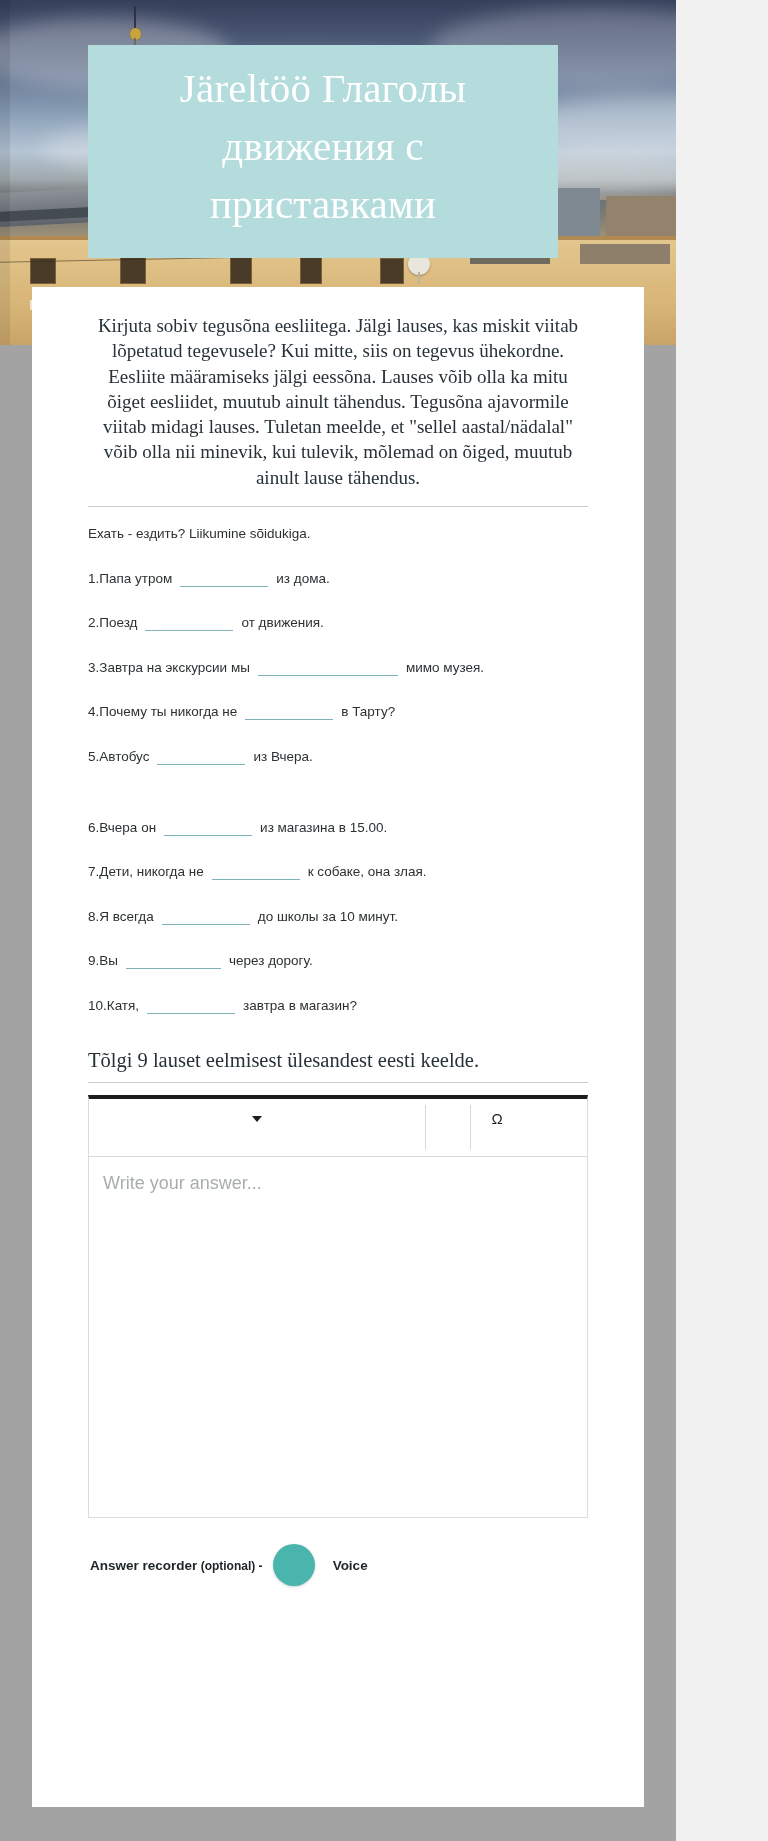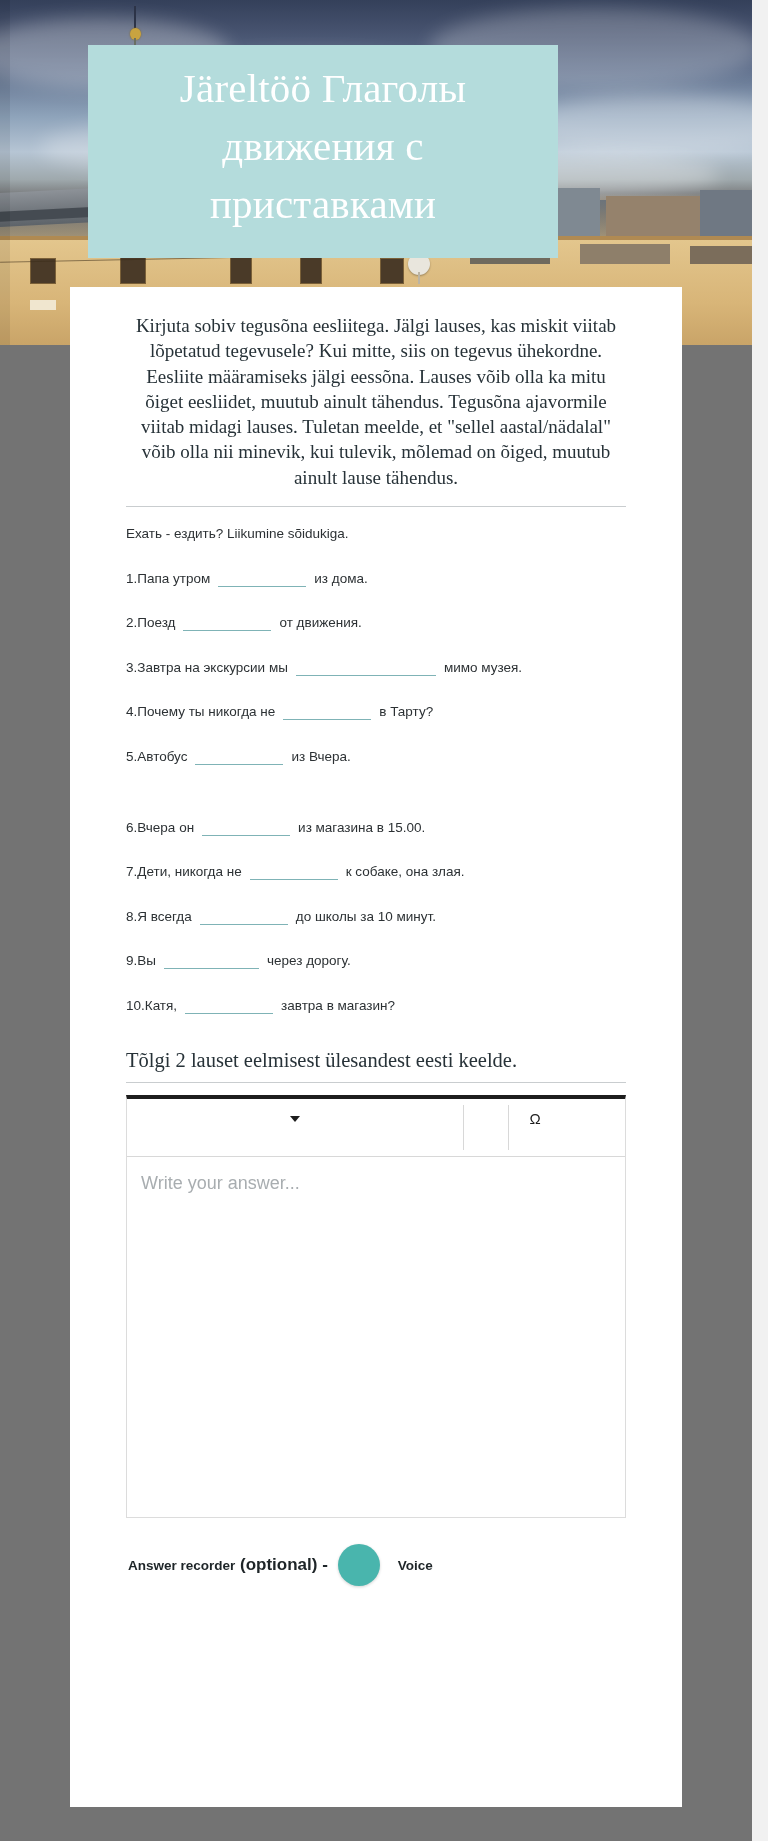--- a/index.html
+++ b/index.html
@@ -8,23 +8,23 @@
     background: #f1f1f1;
   }
   body {
     width: 768px;
     font-family: "Liberation Sans", sans-serif;
     -webkit-font-smoothing: antialiased;
   }
 
   .page {
     position: relative;
-    width: 752px;
+    width: 676px;
     min-height: 1841px;
-    background: #737373;
+    background: #a3a3a3;
     overflow: hidden;
   }
 
   
   .hero {
     position: relative;
     width: 768px;
     height: 345px;
     overflow: hidden;
   }
@@ -281,21 +281,21 @@
     align-items: center;
     gap: 0;
     margin-top: 26px;
     padding-left: 2px;
   }
   .rec-label {
     font-size: 13.5px;
     font-weight: bold;
     color: #1e2528;
   }
-  .rec-label .opt { font-size: 17px; text-align: right; }
+  .rec-label .opt { font-size: 12px; text-align: right; }
   .rec-btn {
     width: 42px; height: 42px; border-radius: 50%;
     background: #49b5ad;
     margin: 0 18px 0 10px;
     box-shadow: 0 1px 3px rgba(0,0,0,.18);
     flex: 0 0 auto;
   }
   .rec-voice {
     font-size: 13.5px; font-weight: bold; color:#1e2528;
   }
@@ -421,21 +421,21 @@
             <span>через дорогу.</span>
           </div>
           <div class="q">
             <span>10. </span>
             <span>Катя,</span>
             <span class="blank" style="width: 88px;"></span>
             <span>завтра в магазин?</span>
           </div>
         </div>
 
-      <h2 class="h2">Tõlgi 2 lauset eelmisest ülesandest eesti keelde.</h2>
+      <h2 class="h2">Tõlgi 9 lauset eelmisest ülesandest eesti keelde.</h2>
       <div class="rule2"></div>
 
       <div class="editor">
         <div class="toolbar">
           <div class="tb-cell tb-style">
             <div class="tb-caret"></div>
           </div>
           <div class="tb-div"></div>
           <div class="tb-cell tb-b"></div>
           <div class="tb-div"></div>

